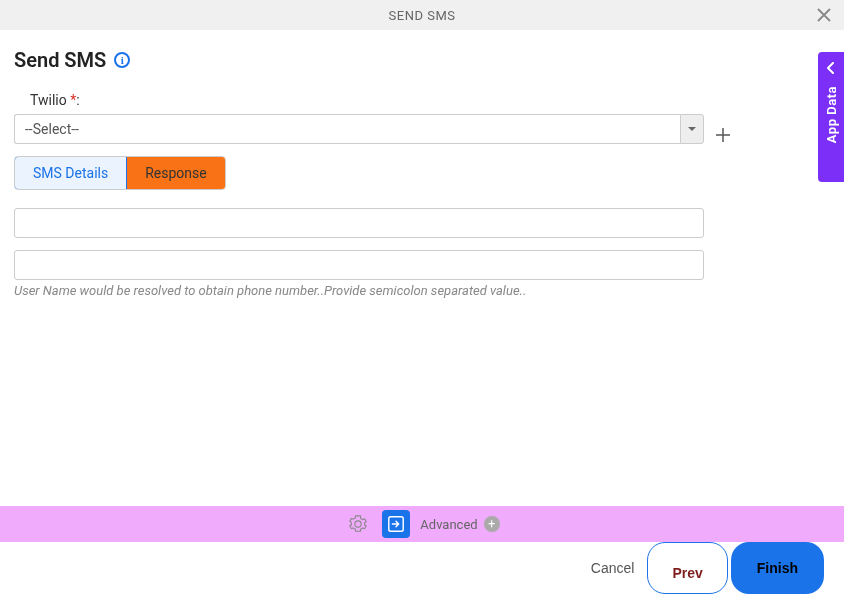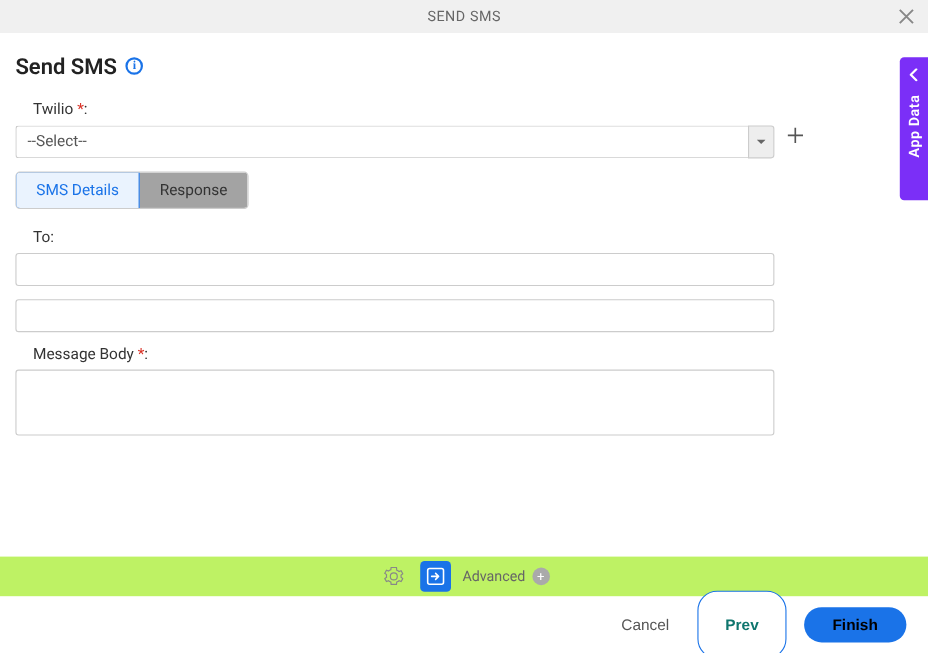--- a/index.html
+++ b/index.html
@@ -71,21 +71,21 @@
     .form-label {
       display: block;
       font-size: 14px;
       color: #333;
       margin-bottom: 6px;
       margin-left: 16px;
     }
     .req { color: #d93025; }
     .select-row {
       display: flex;
-      align-items: flex-start;
+      align-items: flex-end;
       gap: 10px;
     }
     .select-wrap {
       flex: 0 0 690px;
       display: flex;
       height: 30px;
     }
     .select-text {
       flex: 1;
       border: 1px solid #ccc;
@@ -126,21 +126,21 @@
       border: 1px solid #ccc;
       border-radius: 4px;
       overflow: hidden;
       width: fit-content;
       margin-bottom: 18px;
     }
     .tab {
       padding: 8px 18px;
       font-size: 14px;
       cursor: pointer;
-      background: #a3a3a3;
+      background: #f97316;
       color: #333;
     }
     .tab + .tab { border-left: 1px solid #ccc; }
     .tab.active {
       background: #eaf3fe;
       color: #1a73e8;
       border: 1px solid #1a73e8;
       margin: -1px;
       border-radius: 4px 0 0 4px;
       z-index: 1;
@@ -170,21 +170,21 @@
       font-style: italic;
       margin-top: 3px;
       margin-bottom: 10px;
     }
     .toolbar-footer {
       position: absolute;
       bottom: 52px;
       left: 0;
       right: 0;
       height: 36px;
-      background: #bef264;
+      background: #f0abfc;
       display: flex;
       align-items: center;
       justify-content: center;
       gap: 10px;
     }
     .toolbar-icon-btn {
       width: 28px;
       height: 28px;
       display: flex;
       align-items: center;
@@ -218,37 +218,36 @@
       font-size: 12px;
       line-height: 1;
     }
     .button-footer {
       position: absolute;
       bottom: 0;
       left: 0;
       right: 0;
       height: 52px;
       display: flex;
-      align-items: center;
       justify-content: flex-end;
       padding: 0 20px;
-      gap: 16px;
+      gap: 3px;
     }
     .btn-link {
       background: none;
       border: none;
       color: #555;
       font-size: 14px;
       cursor: pointer;
       padding: 6px 10px;
     }
     .btn-outline {
       background: #fff;
       border: 1.5px solid #1a73e8;
-      color: #0f766e;
+      color: #7f1d1d;
       font-size: 14px;
       font-weight: 600;
       cursor: pointer;
       padding: 22px 24px;
       border-radius: 18px;
     }
     .btn-primary {
       background: #1a73e8;
       border: none;
       color: #000000;
@@ -319,32 +318,28 @@
       </div>
     </div>
   </div>
 
   <div class="tabs">
     <div class="tab active">SMS Details</div>
     <div class="tab">Response</div>
   </div>
 
   <div class="form-group">
-    <label class="form-label">To:</label>
     <input type="text" class="text-input" value="" style="">
   </div>
 
   <div class="form-group">
     <input type="text" class="text-input" value="" style="">
-  </div>
-
-  <div class="form-group">
-    <label class="form-label"><span>Message Body</span> <span class="req">*</span>:</label>
-    <textarea class="textarea-input" style=""></textarea>
-  </div>
+    <div class="helper-text">User Name would be resolved to obtain phone number..Provide semicolon separated value..</div>
+  </div>
+
 </div>
 
 <div class="toolbar-footer">
   <div class="toolbar-icon-btn gear">
     <svg viewBox="0 0 20 20">
         <path d="M10 6.5a3.5 3.5 0 100 7 3.5 3.5 0 000-7zm7.4 3.5c0-.5 0-.9-.1-1.3l1.8-1.4-1.7-3-2.1.8a7 7 0 00-2.3-1.3L12.7 1H7.3l-.3 2.3A7 7 0 004.7 4.6l-2.1-.8-1.7 3 1.8 1.4c-.1.4-.1.8-.1 1.3s0 .9.1 1.3l-1.8 1.4 1.7 3 2.1-.8a7 7 0 002.3 1.3l.3 2.3h5.4l.3-2.3a7 7 0 002.3-1.3l2.1.8 1.7-3-1.8-1.4c.1-.4.1-.8.1-1.3z" fill="none" stroke="#888" stroke-width="1.2"></path>
       </svg>
   </div>
   <div class="toolbar-icon-btn blue">
     <svg viewBox="0 0 20 20">

